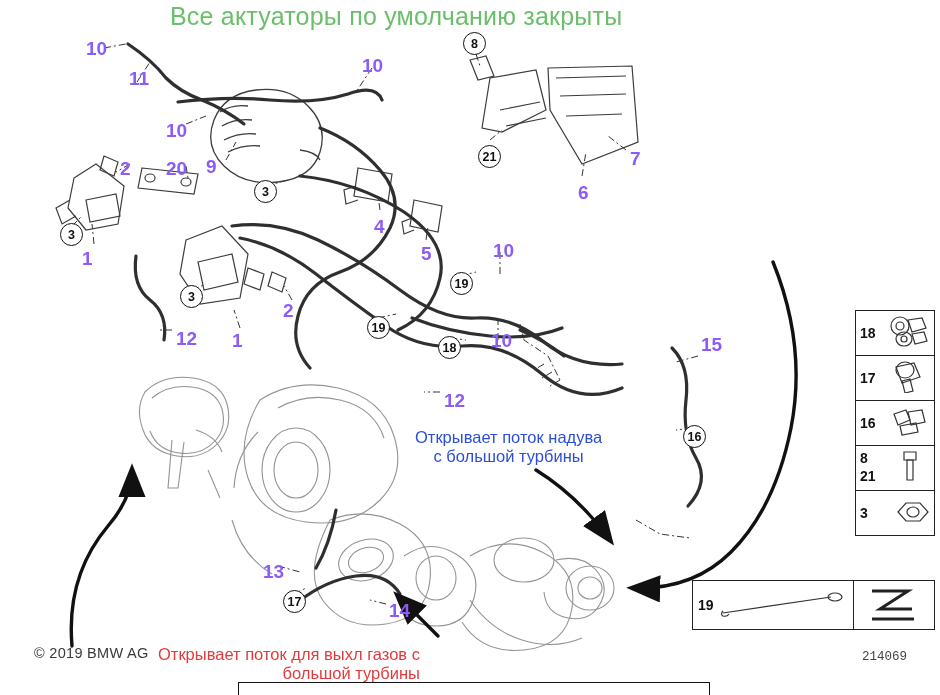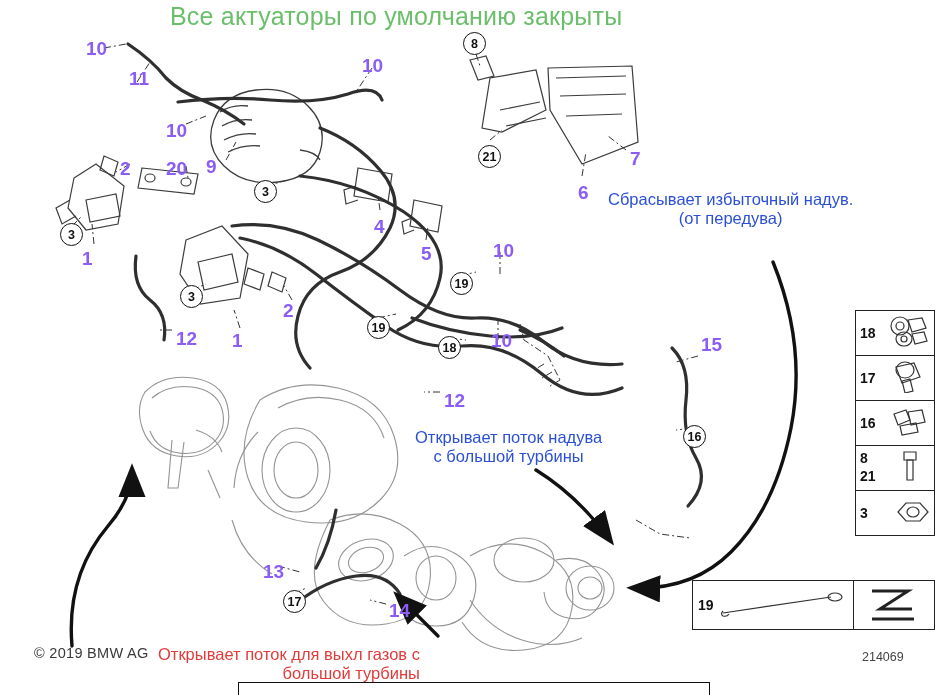--- a/index.html
+++ b/index.html
@@ -29,21 +29,21 @@
   .anno-exhaust{left:158px;top:645px;}
 
   .copyright{
     position:absolute;left:34px;top:645px;
     font-size:14.5px;color:#3a3a3a;
     font-family:"Liberation Sans", sans-serif;
     letter-spacing:0.3px;
   }
   .partnum{
     position:absolute;left:862px;top:650px;
-    font-size:12.5px;color:#444;
+    font-size:12.5px;color:#444;font-family:Liberation Mono, monospace;
   }
 
   
   .num{
     position:absolute;
     font-size:19px;font-weight:bold;color:#8b5cf6;
     font-family:Liberation Sans, sans-serif;
   }
   .circnum{
     position:absolute;
@@ -229,22 +229,20 @@
     <g fill="none" stroke="#111" stroke-width="3.4" stroke-linecap="round">
       <path d="M72,646 q-6,-70 36,-120 q24,-28 24,-56" marker-end="url(#arrowhead)"></path>
       <path d="M773,262 q34,84 18,166 q-16,80 -60,124 q-38,38 -98,36" marker-end="url(#arrowhead)"></path>
       <path d="M536,470 q42,26 74,70" marker-end="url(#arrowhead)"></path>
       <path d="M438,636 q-22,-22 -40,-40" marker-end="url(#arrowhead)"></path>
     </g>
   </svg>
 
   <div class="anno title">Все актуаторы по умолчанию закрыты</div>
 
-  <div class="anno blue anno-overboost">Сбрасывает избыточный надув.
-(от передува)</div>
   <div class="anno blue anno-bigturbo-flow">Открывает поток надува
 с большой турбины</div>
   <div class="anno red anno-exhaust">Открывает поток для выхл газов с
 большой турбины</div>
 
   <div class="copyright">© 2019 BMW AG</div>
   <div class="partnum">214069</div>
 
   <div class="bottombox"></div>
 

